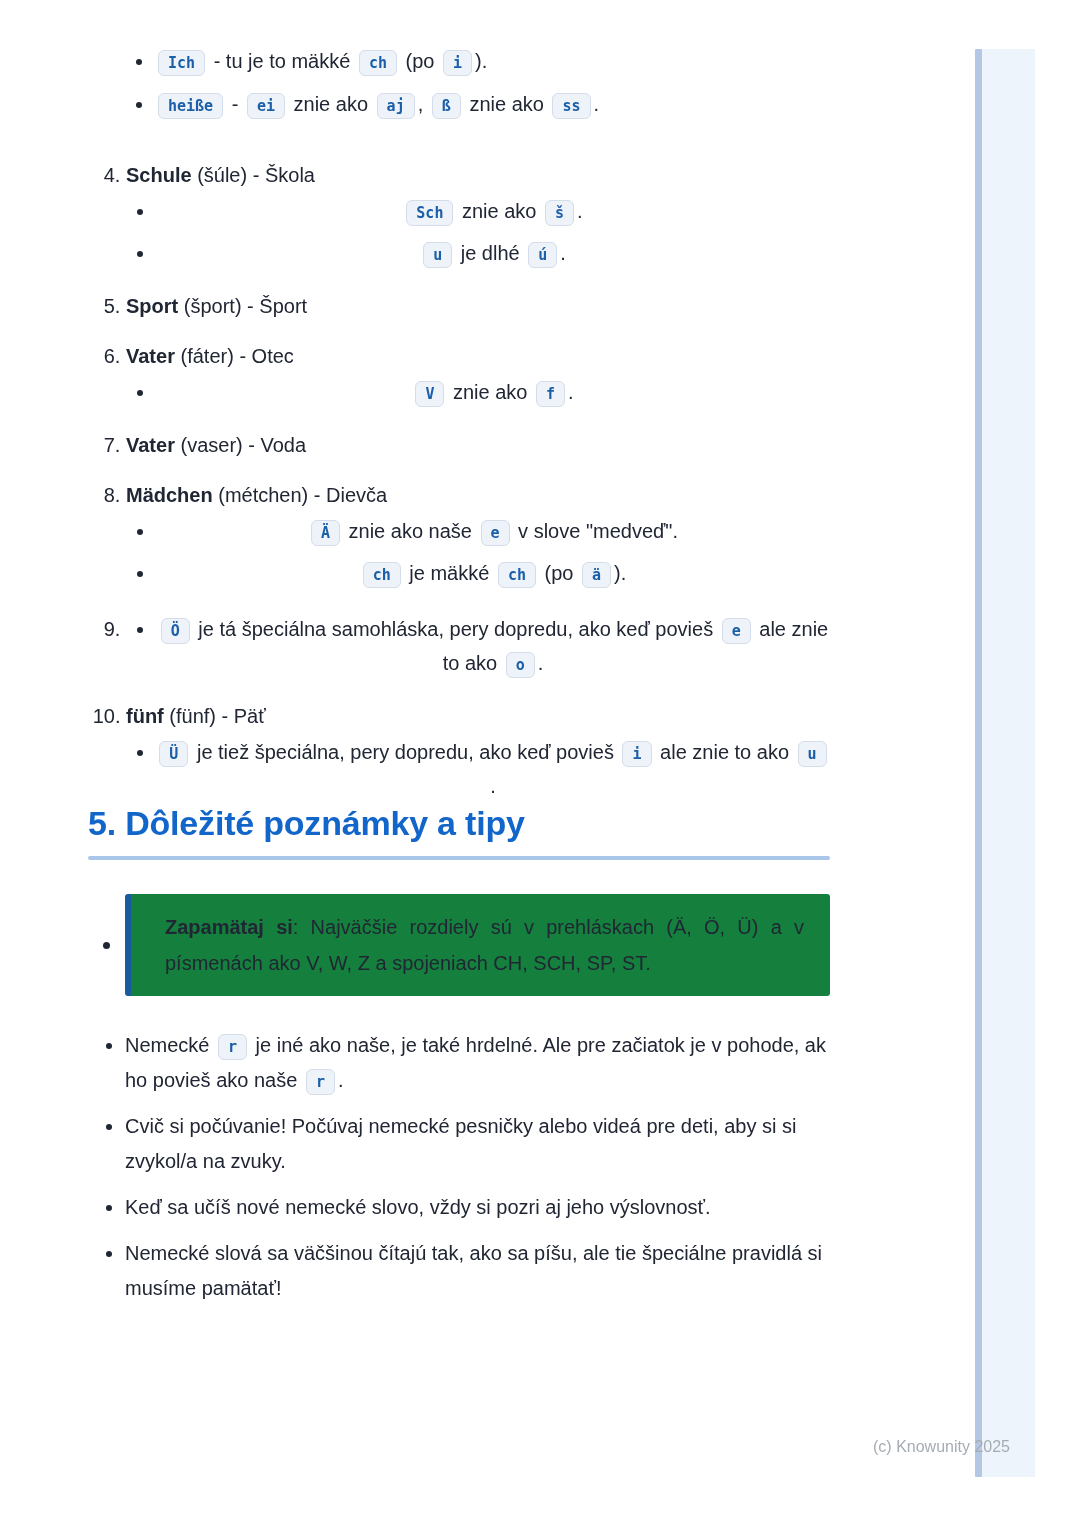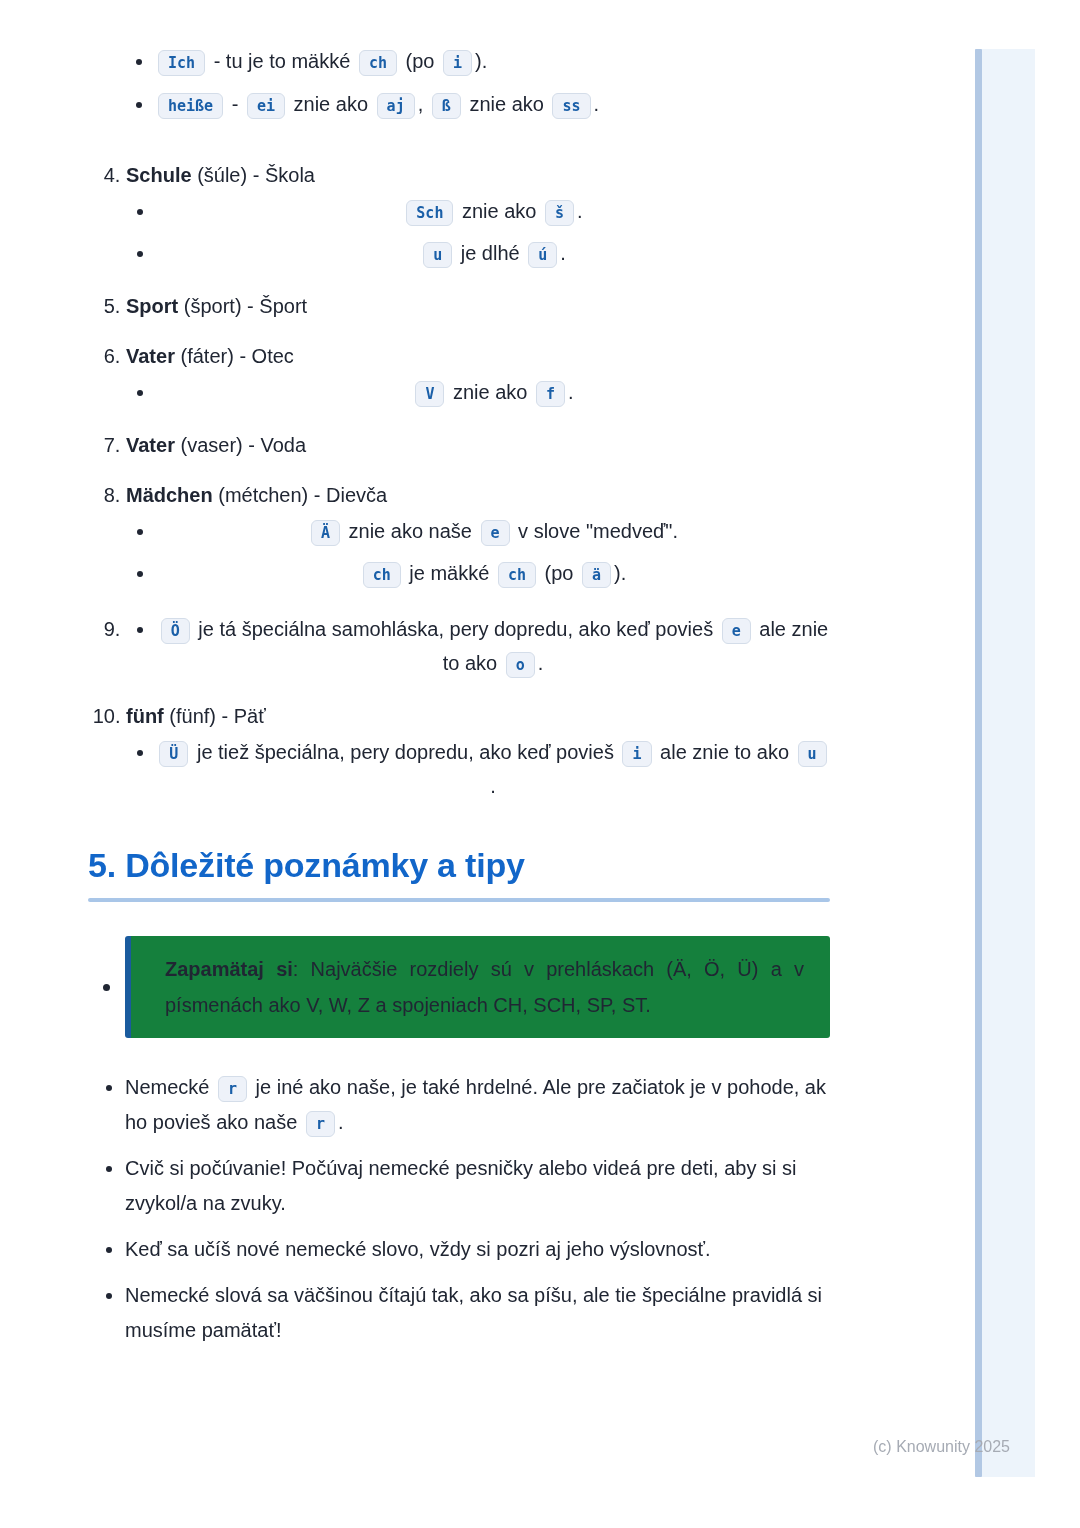--- a/index.html
+++ b/index.html
@@ -42,21 +42,21 @@
   ol.words > li { font-size:20px; line-height:28px; }
   ol.words > li + li { margin-top:22px; }
   .word-title strong { font-weight:bold; }
 
   ul.bullets { list-style:disc; padding-left:30px; margin:5px 0 0 0;text-align:center; }
   ul.bullets > li { font-size:20px; line-height:34px; margin-bottom:8px; }
   ul.bullets > li:last-child { margin-bottom:0; }
 
   
   h2.heading {
-    margin-top:42px; font-size:34px; line-height:40px;
+    font-size:34px; line-height:40px;
     font-weight:bold; color:#1266c9; letter-spacing:-0.2px;
   }
   .rule { margin-top:13px; height:4px; background:#a9c6e8; border-radius:2px; }
 
   
   .callout-row { display:flex; align-items:center; margin-top:34px; }
   .dot { flex:none; width:7px; height:7px; border-radius:50%; background:#202633; margin:0 15px; }
   blockquote.callout {
     flex:1; border-left:6px solid #1a5b9e; background:#15803d;
     padding:15px 26px 15px 34px; border-radius:3px;

